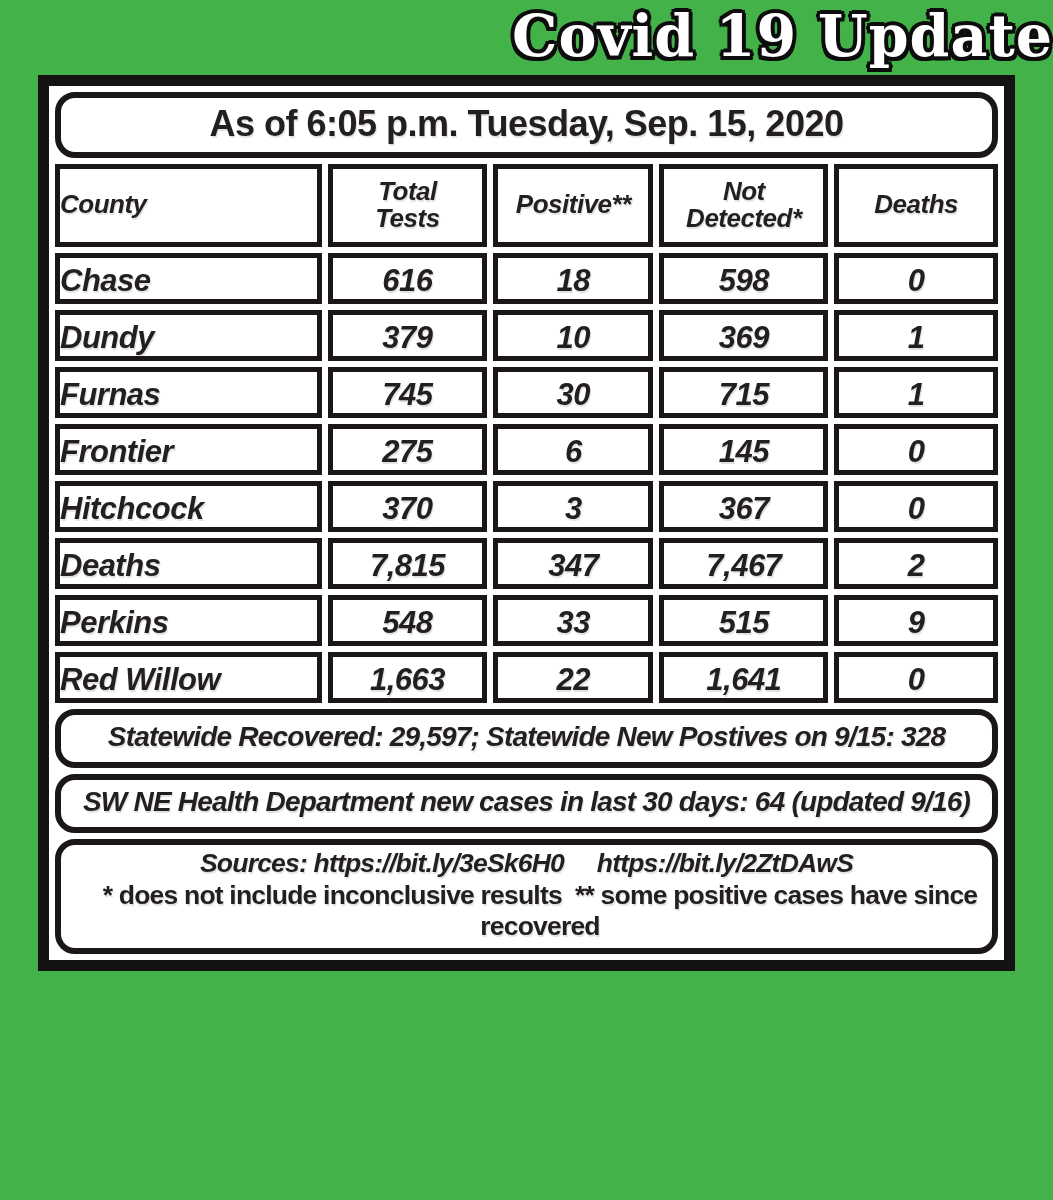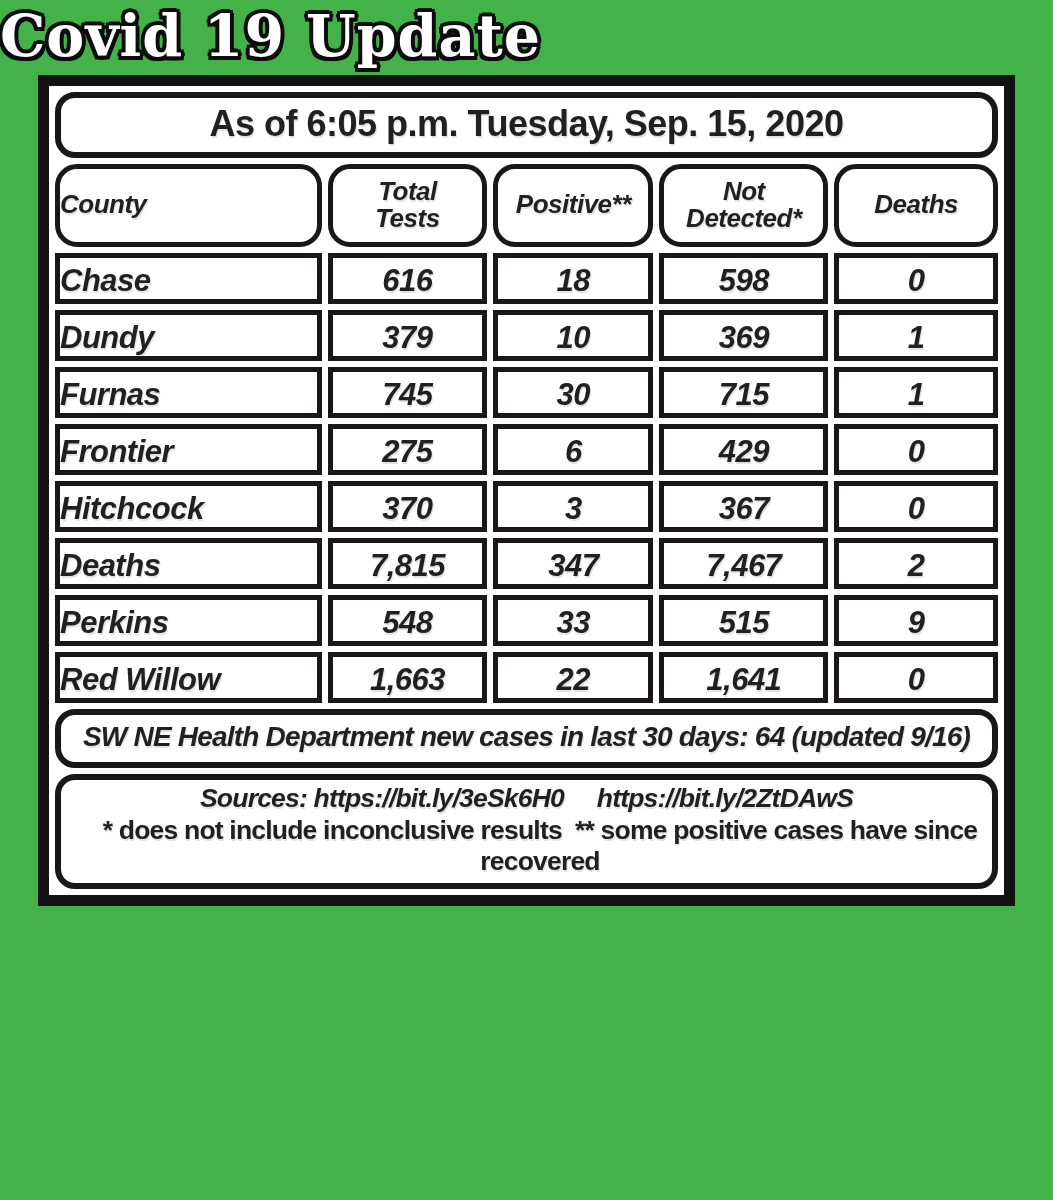--- a/index.html
+++ b/index.html
@@ -8,21 +8,21 @@
     background: #43b249;
     overflow: hidden;
     font-family: "Liberation Sans", sans-serif;
     color: #231f20;
   }
   .title {
     font-family: "DejaVu Serif", serif;
     font-weight: bold;
     font-size: 57px;
     line-height: 1.12;
-    text-align: left;
+    text-align: right;
     color: #ffffff;
     letter-spacing: 1px;
     margin: 4px 0 7px 0;
     text-shadow:
       -3px -3px 0 #0d0d0d,  3px -3px 0 #0d0d0d,
       -3px  3px 0 #0d0d0d,  3px  3px 0 #0d0d0d,
        0   -4px 0 #0d0d0d,  0    4px 0 #0d0d0d,
       -4px  0   0 #0d0d0d,  4px  0   0 #0d0d0d,
       -3px  4px 0 #0d0d0d,  3px  4px 0 #0d0d0d;
   }
@@ -52,21 +52,20 @@
     padding: 5px 0 7px 0;
     letter-spacing: -0.5px;
   }
   tr.head td {
     font-style: italic;
     font-size: 26px;
     line-height: 1.03;
     padding: 9px 0 11px 0;
     white-space: pre-line;
     letter-spacing: -0.5px;
-    border-radius: 22px;
   }
   td.county {
     text-align: left;
     padding-left: 16px;
   }
   tr.data td {
     font-style: italic;
     font-size: 31px;
     padding: 5px 0 0 0;
     letter-spacing: -0.5px;
@@ -135,21 +134,21 @@
       <td class="county">Furnas</td>
       <td>745</td>
       <td>30</td>
       <td>715</td>
       <td>1</td>
     </tr>
     <tr class="data">
       <td class="county">Frontier</td>
       <td>275</td>
       <td>6</td>
-      <td>429</td>
+      <td>145</td>
       <td>0</td>
     </tr>
     <tr class="data">
       <td class="county">Hitchcock</td>
       <td>370</td>
       <td>3</td>
       <td>367</td>
       <td>0</td>
     </tr>
     <tr class="data">
@@ -168,20 +167,23 @@
     </tr>
     <tr class="data">
       <td class="county">Red Willow</td>
       <td>1,663</td>
       <td>22</td>
       <td>1,641</td>
       <td>0</td>
     </tr>
 
 
+    <tr>
+      <td colspan="5" class="note-cell wide">Statewide Recovered: 29,597; Statewide New Postives on 9/15: 328</td>
+    </tr>
 
     <tr>
       <td colspan="5" class="note-cell wide">SW NE Health Department new cases in last 30 days: 64 (updated 9/16)</td>
     </tr>
 
     <tr>
       <td colspan="5" class="sources-cell wide">
         <div class="srcline">Sources: https://bit.ly/3eSk6H0     https://bit.ly/2ZtDAwS</div>
         <div class="plainline">* does not include inconclusive results  ** some positive cases have since recovered</div>
 

